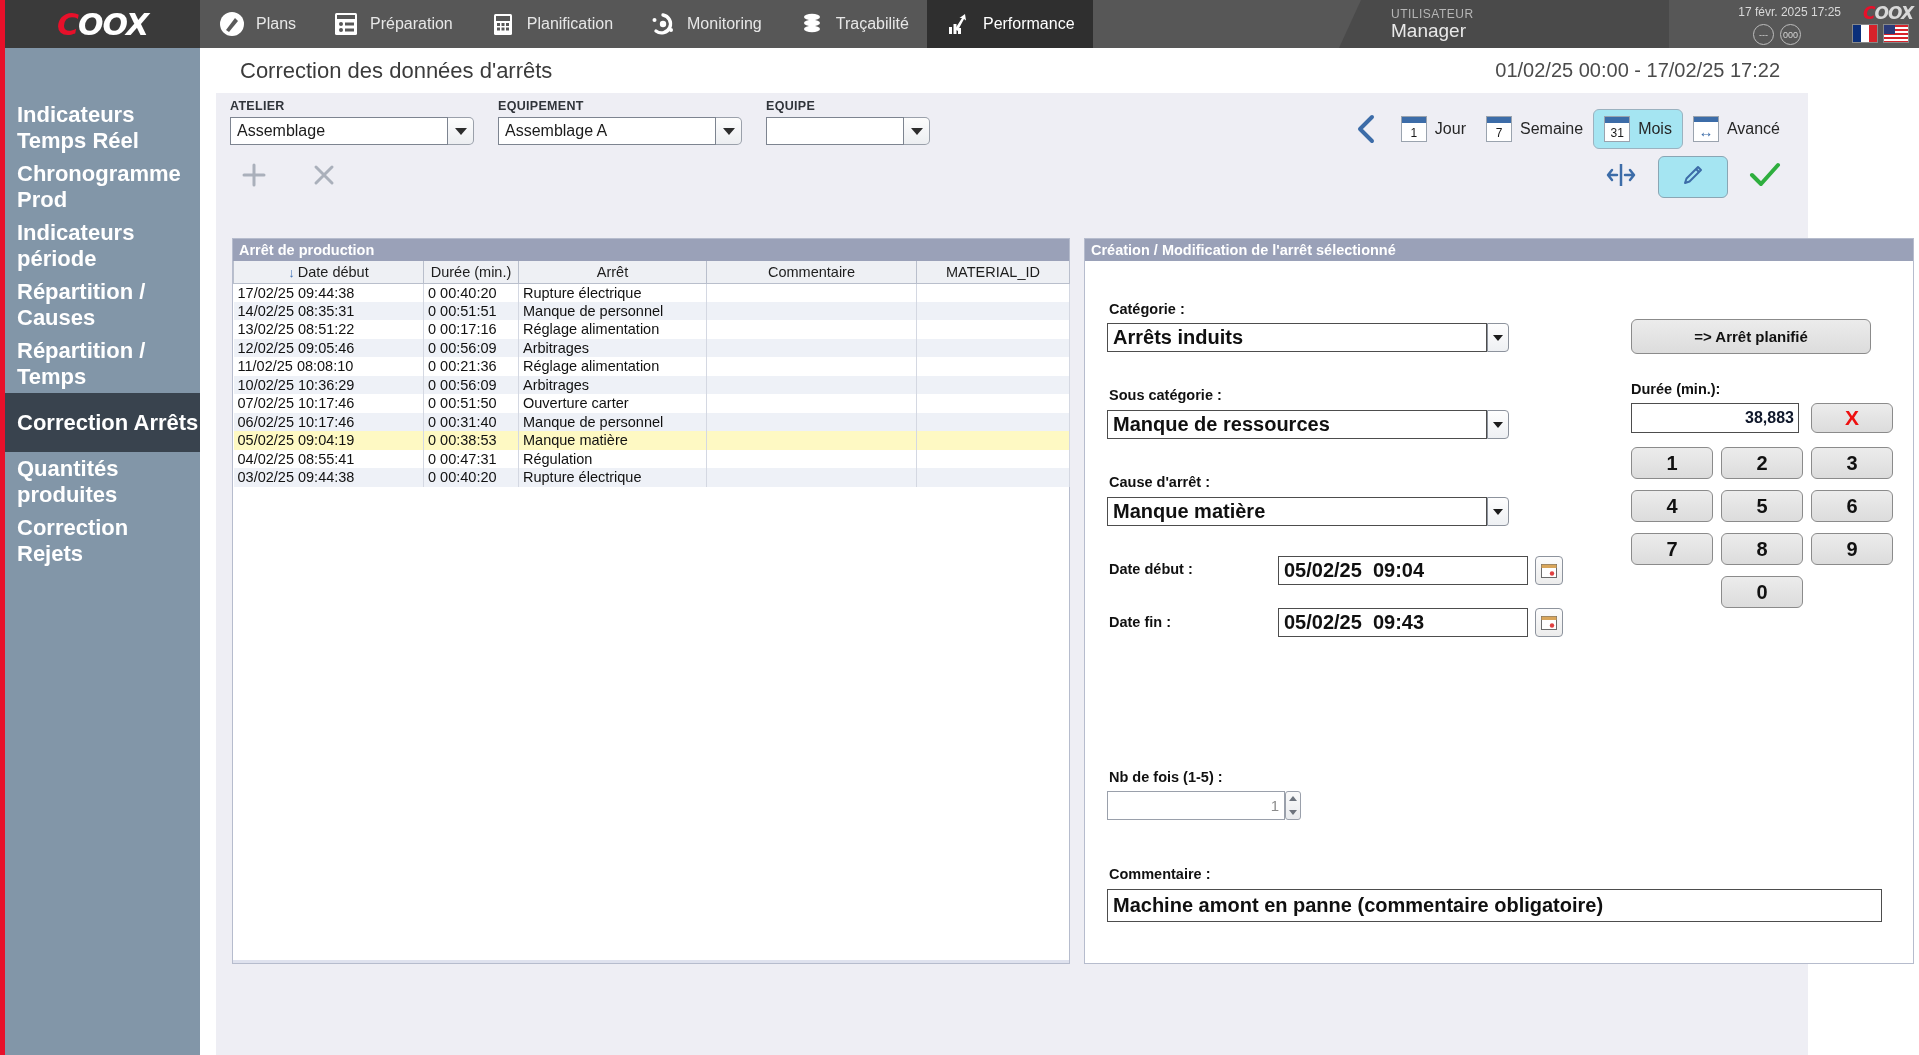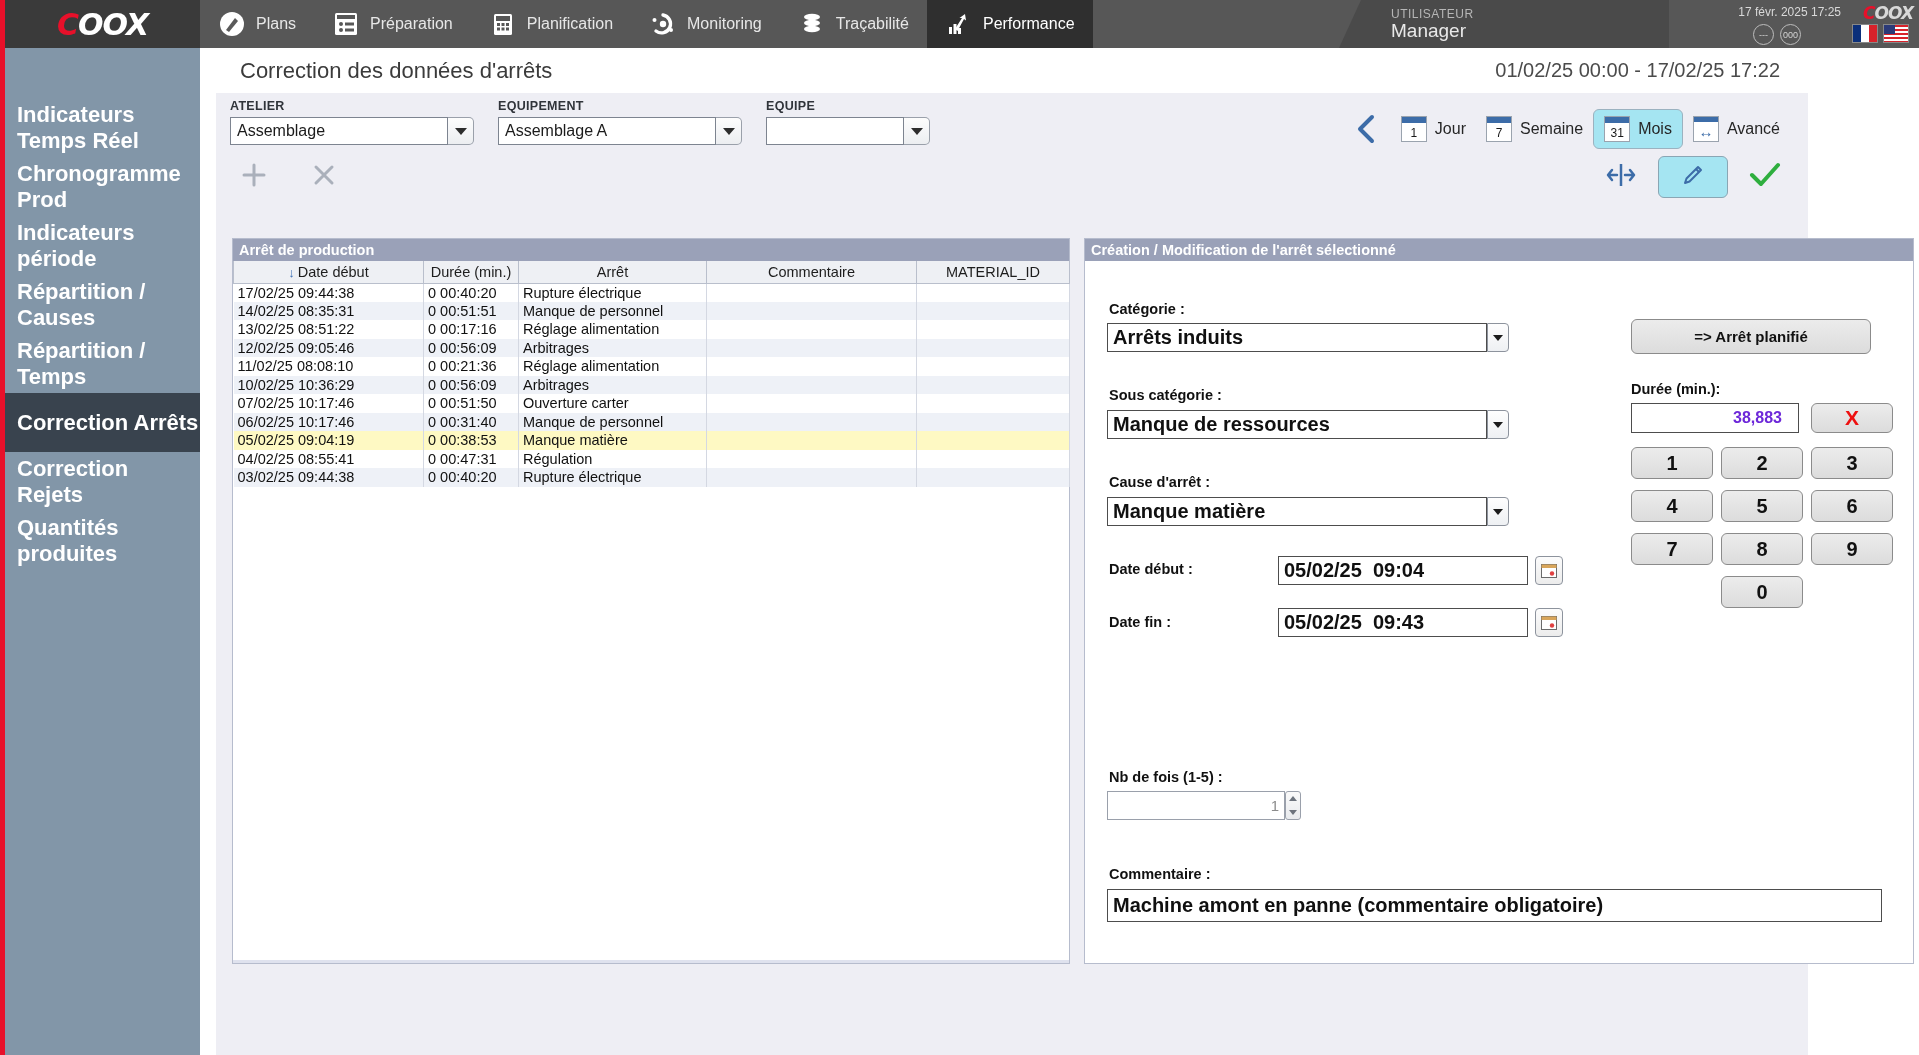--- a/index.html
+++ b/index.html
@@ -180,22 +180,22 @@
   .greybtn {
     position:absolute; background: linear-gradient(#ececec,#dcdcdc); border: 1px solid #8b8b8b;
     border-radius: 6px; display:flex; align-items:center; justify-content:center;
     font-size: 15px; font-weight:bold; color:#111; cursor:pointer;
     font-family: "Liberation Sans", sans-serif;
   }
   .keybtn { font-size: 20px; }
   .xbtn { color:#ee1111; font-size: 21px; }
   .durfield {
     position:absolute; height: 30px; border:1px solid #4d4d4d; background:#fff;
-    display:flex; align-items:center; justify-content:flex-end; padding-right:16px;
-    font-size: 16px; font-weight:bold; color:#6d28d9;
+    display:flex; align-items:center; justify-content:flex-end; padding-right:4px;
+    font-size: 16px; font-weight:bold; color:#0f172a;
   }
   .calbtn {
     position:absolute; width: 28px; height: 29px; border:1px solid #8d939d;
     background: linear-gradient(#fcfcfc,#ececec); border-radius: 4px;
     display:flex;align-items:center;justify-content:center;cursor:pointer;
   }
   .spin {
     position:absolute; width:16px; border:1px solid #9aa0ab; background:linear-gradient(#fafafa,#e9ebee);
     display:flex; flex-direction:column; border-radius:3px;
   }
@@ -329,24 +329,24 @@
   <div class="side-item">
     <span>Répartition / Causes</span>
   </div>
   <div class="side-item">
     <span>Répartition / Temps</span>
   </div>
   <div class="side-item active">
     <span>Correction Arrêts</span>
   </div>
   <div class="side-item">
+    <span>Quantités produites</span>
+  </div>
+  <div class="side-item">
     <span>Correction Rejets</span>
-  </div>
-  <div class="side-item">
-    <span>Quantités produites</span>
   </div>
 </div>
 
 <div class="content">
 
   <div class="page-head">
     <div class="page-title">Correction des données d'arrêts</div>
     <div class="page-range">01/02/25 00:00 - 17/02/25 17:22</div>
   </div>
 

